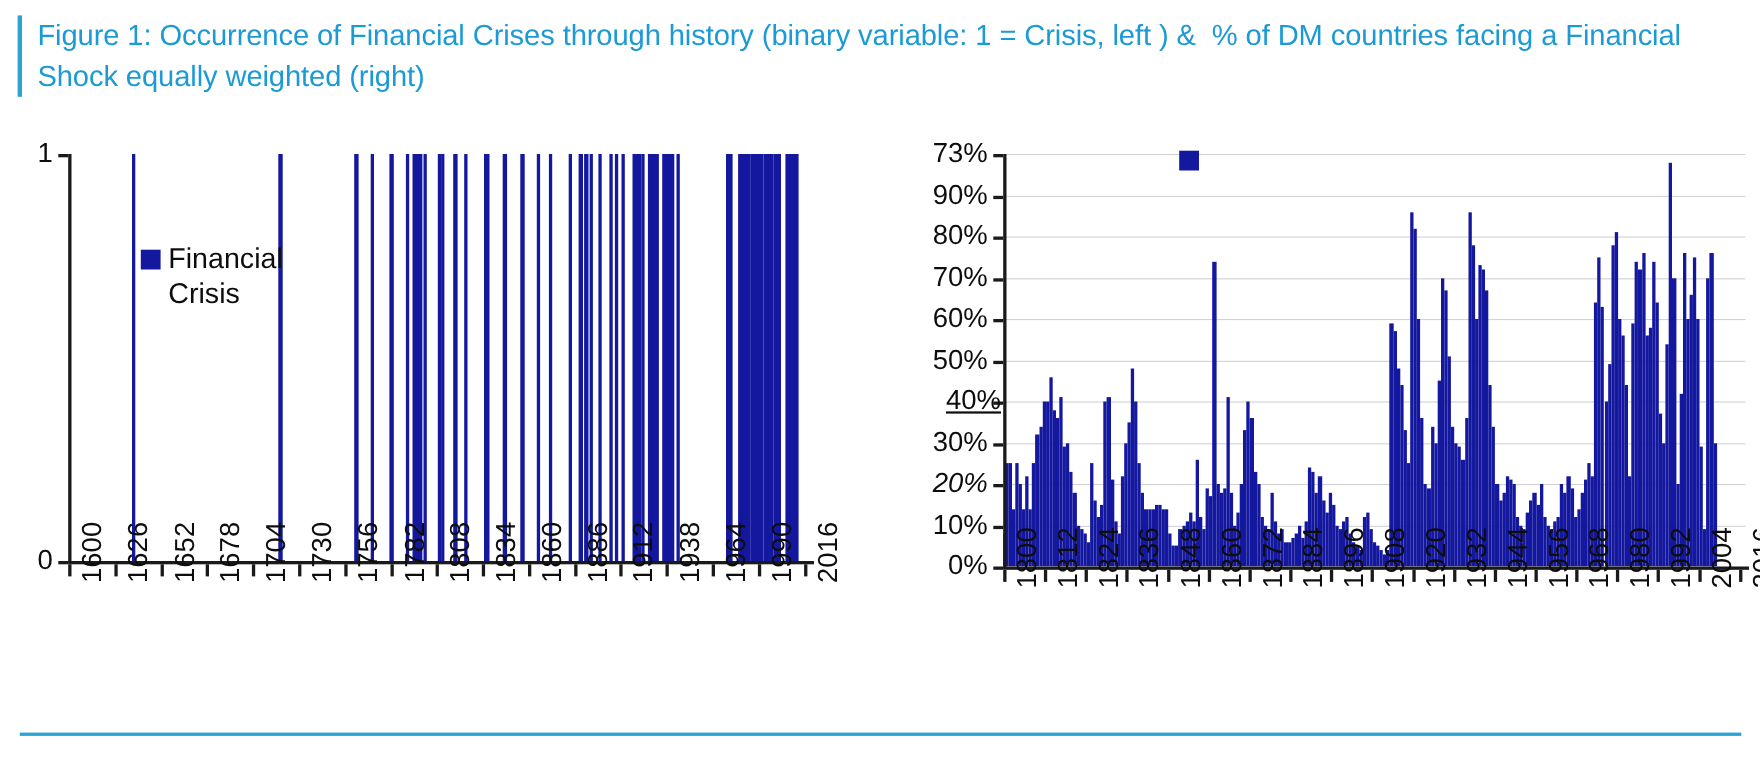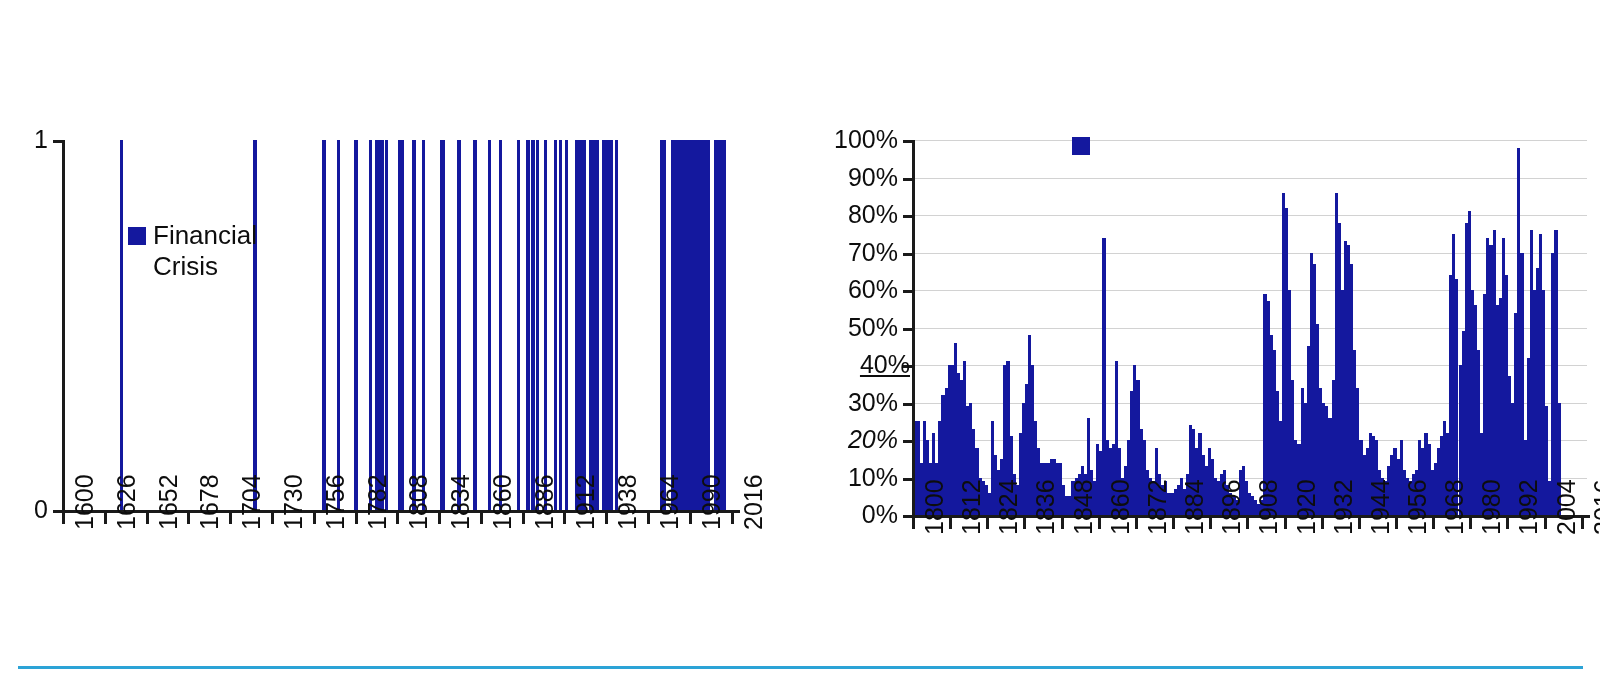--- a/index.html
+++ b/index.html
@@ -73,20 +73,23 @@
   #bottom-rule{
     position:absolute;left:18px;top:666px;width:1565px;height:3px;
     background:#2ca3d6;
   }
 </style>
 </head>
 <body>
 
 <div id="figure">
 
+  <div id="title-block">
+    <div id="title-text">Figure 1: Occurrence of Financial Crises through history (binary variable: 1 = Crisis, left ) &amp;  % of DM countries facing a Financial Shock equally weighted (right)</div>
+  </div>
 
   <div class="chart" id="chart-left" style="left:0px;top:120px;width:790px;height:500px;">
       <div class="plot" style="left: 62px; top: 20px; width: 675px; height: 370px;">
         <div class="bar" style="left: 57.7643px; width: 3.4px; height: 370px; background: rgb(20, 24, 158);"></div>
         <div class="bar" style="left: 191.157px; width: 3.4px; height: 370px; background: rgb(20, 24, 158);"></div>
         <div class="bar" style="left: 260.264px; width: 3.4px; height: 370px; background: rgb(20, 24, 158);"></div>
         <div class="bar" style="left: 274.729px; width: 3.4px; height: 370px; background: rgb(20, 24, 158);"></div>
         <div class="bar" style="left: 292.407px; width: 3.4px; height: 370px; background: rgb(20, 24, 158);"></div>
         <div class="bar" style="left: 306.871px; width: 3.4px; height: 370px; background: rgb(20, 24, 158);"></div>
         <div class="bar" style="left: 313.3px; width: 3.4px; height: 370px; background: rgb(20, 24, 158);"></div>
@@ -421,21 +424,21 @@
         <div class="bar" style="left: 630.103px; width: 3.09633px; height: 225px; background: rgb(20, 24, 158);"></div>
         <div class="bar" style="left: 633.2px; width: 3.09633px; height: 108.75px; background: rgb(20, 24, 158);"></div>
         <div class="bar" style="left: 636.296px; width: 3.09633px; height: 33.75px; background: rgb(20, 24, 158);"></div>
         <div class="bar" style="left: 639.392px; width: 3.09633px; height: 262.5px; background: rgb(20, 24, 158);"></div>
         <div class="bar" style="left: 642.489px; width: 3.09633px; height: 285px; background: rgb(20, 24, 158);"></div>
         <div class="bar" style="left: 645.585px; width: 3.09633px; height: 112.5px; background: rgb(20, 24, 158);"></div>
       </div>
       <div class="axis-line" style="left: 112px; top: 20px; width: 3px; height: 377px;"></div>
       <div class="axis-line" style="left: 112px; top: 395px; width: 678px; height: 3px;"></div>
       <div class="tick" style="left: 103px; top: 20px; width: 9px; height: 3px;"></div>
-      <div class="ytick-label" style="left: 12px; top: 7px; width: 86px;">100%</div>
+      <div class="ytick-label" style="left: 12px; top: 7px; width: 86px;">73%</div>
       <div class="tick" style="left: 103px; top: 58px; width: 9px; height: 3px;"></div>
       <div class="ytick-label" style="left: 12px; top: 44.5px; width: 86px;">90%</div>
       <div class="tick" style="left: 103px; top: 95px; width: 9px; height: 3px;"></div>
       <div class="ytick-label" style="left: 12px; top: 82px; width: 86px;">80%</div>
       <div class="tick" style="left: 103px; top: 133px; width: 9px; height: 3px;"></div>
       <div class="ytick-label" style="left: 12px; top: 119.5px; width: 86px;">70%</div>
       <div class="tick" style="left: 103px; top: 170px; width: 9px; height: 3px;"></div>
       <div class="ytick-label" style="left: 12px; top: 157px; width: 86px;">60%</div>
       <div class="tick" style="left: 103px; top: 208px; width: 9px; height: 3px;"></div>
       <div class="ytick-label" style="left: 12px; top: 194.5px; width: 86px;">50%</div>

